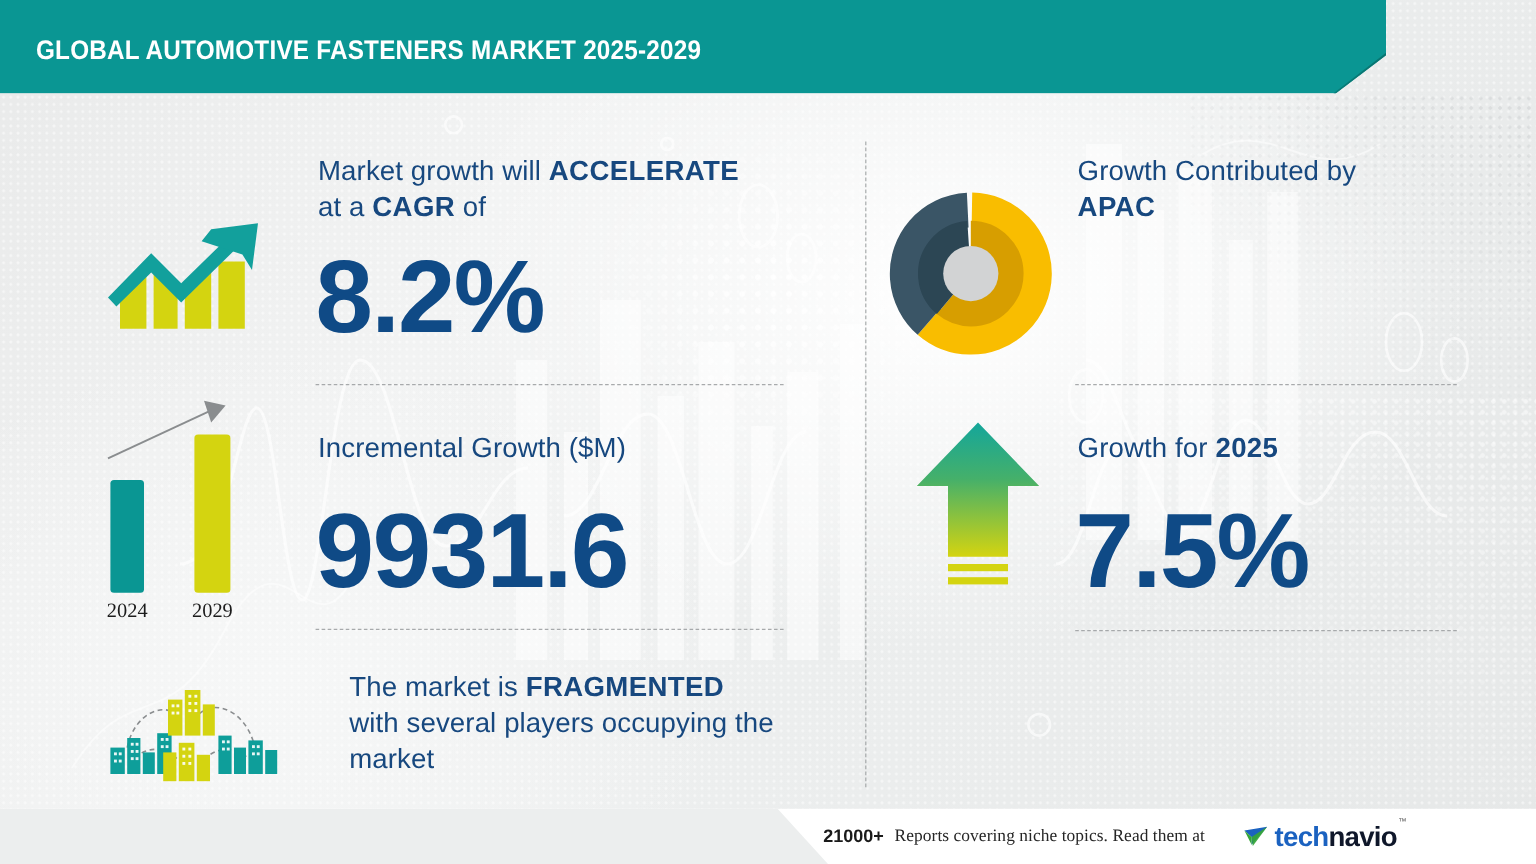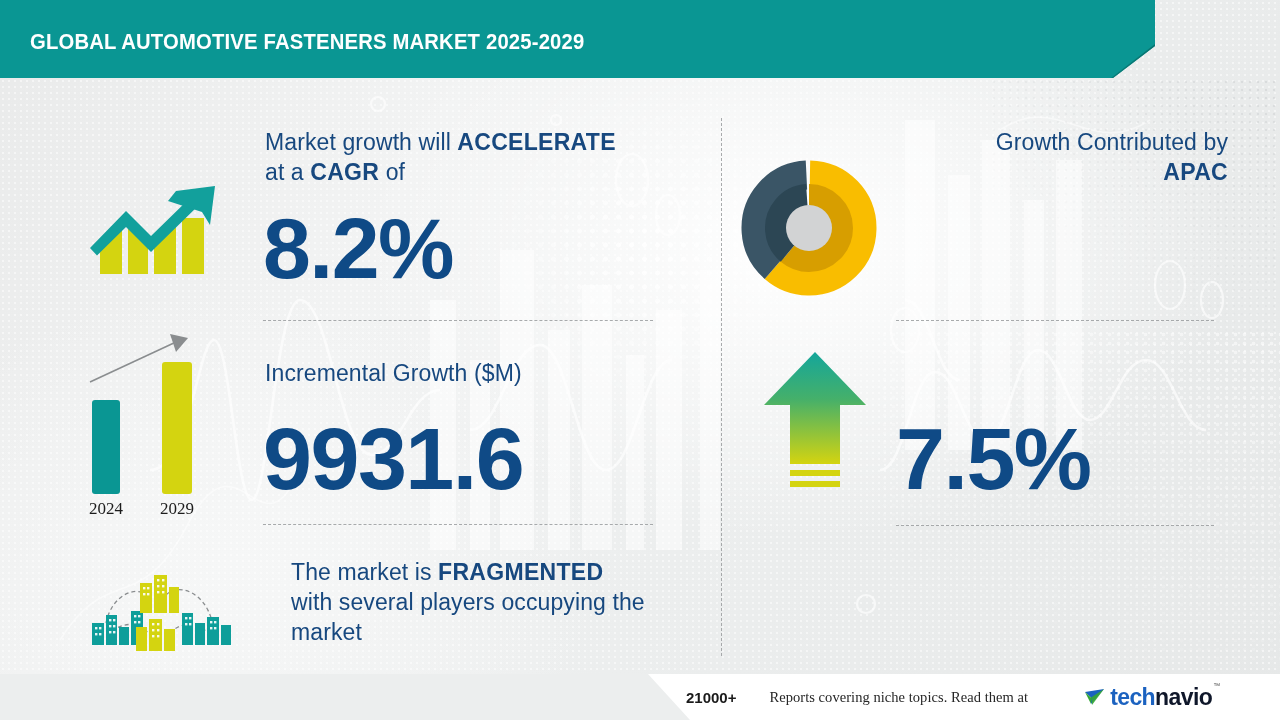--- a/index.html
+++ b/index.html
@@ -95,39 +95,39 @@
 
   
   #cagr-text{position:absolute;left:265px;top:127px;width:420px;}
   #cagr-value{position:absolute;left:263px;top:205px;font-size:86px;}
 
   #incr-text{position:absolute;left:265px;top:358px;width:420px;}
   #incr-value{position:absolute;left:263px;top:415px;font-size:88px;}
 
   #frag-text{position:absolute;left:263px;top:557px;width:420px;margin-left:28px;}
 
-  #apac-text{position:absolute;left:898px;top:127px;width:330px;text-align:right;}
+  #apac-text{position:absolute;left:898px;top:127px;width:330px;}
   #apac-value{position:absolute;left:896px;top:205px;font-size:86px;}
 
   #g2025-text{position:absolute;left:898px;top:358px;width:330px;}
   #g2025-value{position:absolute;left:896px;top:415px;font-size:88px;}
 
   
   .footer-bar{
     position:absolute;left:0;bottom:0;width:1280px;height:46px;
     background:#ffffff;
   }
   .footer-notch{
     position:absolute;left:0;bottom:0;width:690px;height:46px;
     background:#eceeee;
     clip-path:polygon(0 0, 648px 0, 690px 46px, 0 46px);
   }
   .footer-inner{
     position:absolute;left:686px;bottom:0;right:0;height:46px;
-    display:flex;align-items:center;gap:24px;
+    display:flex;align-items:center;
   }
   .f-count{
     font-family:"Liberation Sans",sans-serif;
     font-size:15px;font-weight:bold;color:#1a1a1a;margin-right:9px;
   }
   .f-text{
     font-family:Liberation Serif, serif;
     font-size:14.5px;color:#262626;font-weight:400;letter-spacing:.05px;
   }
   .logo{display:flex;align-items:center;margin-left:30px;position:relative;}
@@ -330,20 +330,23 @@
         <stop offset="0%" stop-color="#14a69b"></stop>
         <stop offset="42%" stop-color="#45b06a"></stop>
         <stop offset="100%" stop-color="#d4d410"></stop>
       </linearGradient>
     </defs>
     <path d="M55,4 L106,57 L80,57 L80,116 L30,116 L30,57 L4,57 Z" fill="url(#arrGrad)"></path>
     <rect x="30" y="122" width="50" height="6" fill="#d4d410"></rect>
     <rect x="30" y="133" width="50" height="6" fill="#d4d410"></rect>
   </svg>
 
+  <div id="g2025-text" class="label">
+    <span>Growth for </span><b>2025</b>
+  </div>
   <div id="g2025-value" class="bignum">7.5%</div>
 
   <div class="footer-bar"></div>
   <div class="footer-notch"></div>
   <div class="footer-inner">
     <span class="f-count">21000+</span>
     <span class="f-text">Reports covering niche topics. Read them at</span>
     <span class="logo">
       <svg width="26" height="26" viewBox="0 0 26 26" style="margin-right:2px;">
         <path d="M3,8 L22,5 L9,20 L9,13.5 Z" fill="#1b62c0"></path>

